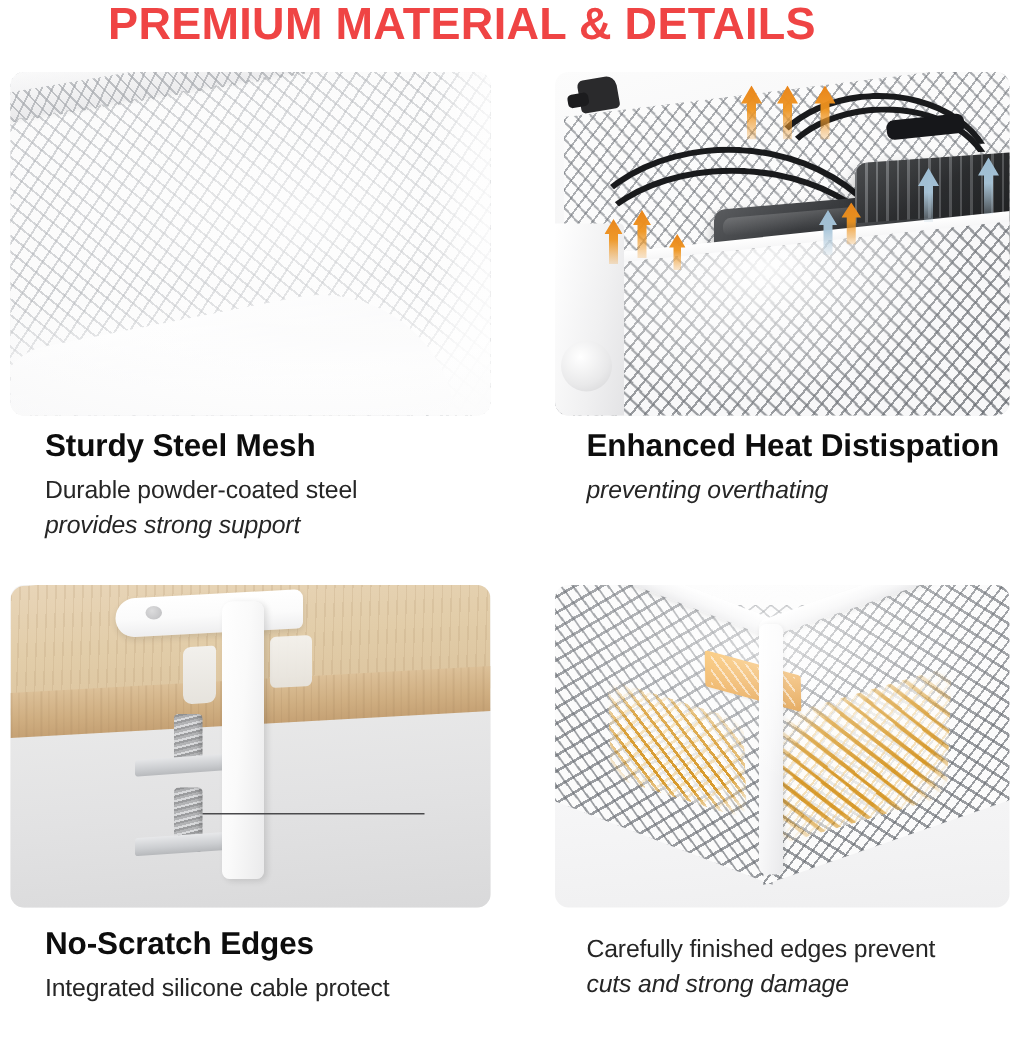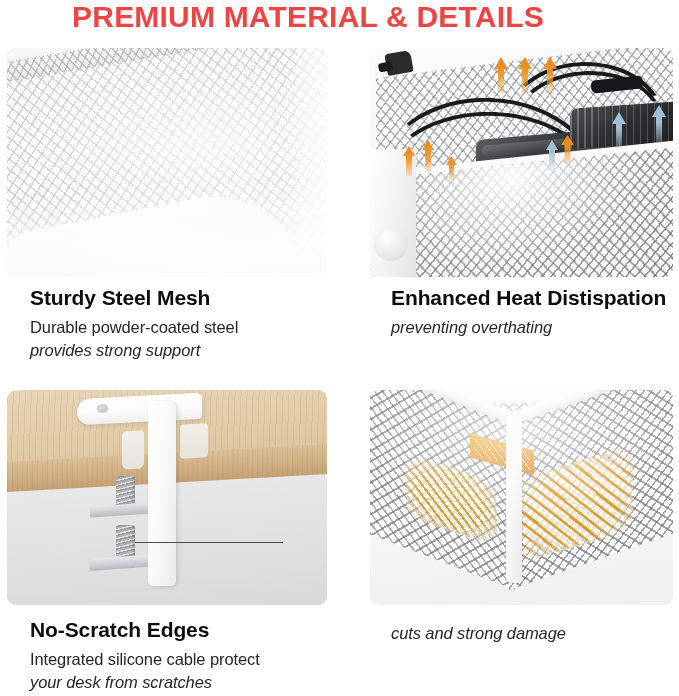--- a/index.html
+++ b/index.html
@@ -570,23 +570,23 @@
     <div class="feat-title">Enhanced Heat Distispation</div>
     <div class="feat-desc">
       <span class="l2">preventing overthating</span>
     </div>
   </div>
 
   <div class="text-block tb-bl">
     <div class="feat-title">No-Scratch Edges</div>
     <div class="feat-desc">
       <span class="l1">Integrated silicone cable protect</span>
-      <span class="l2">your desk from scratches</span>
     </div>
   </div>
 
   <div class="text-block tb-br">
     <div class="feat-desc">
+      <span class="l1">Carefully finished edges prevent</span>
       <span class="l2">cuts and strong damage</span>
     </div>
   </div>
 
 </div>
 
 </body></html>

